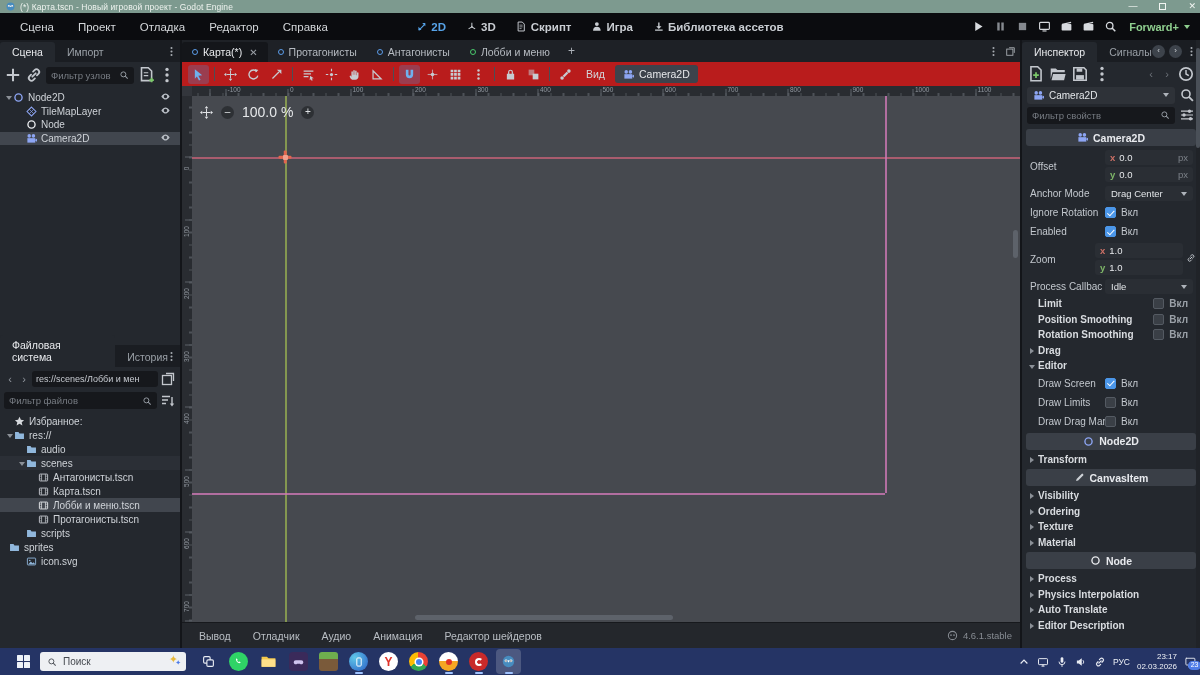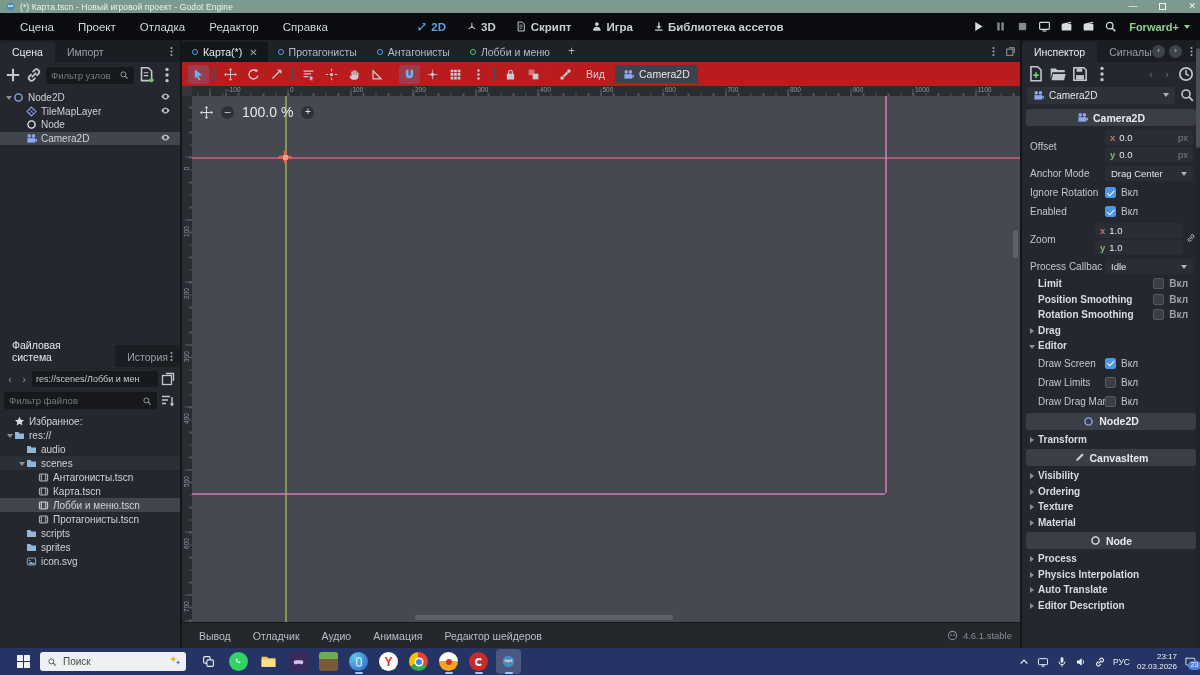--- a/index.html
+++ b/index.html
@@ -569,21 +569,21 @@
             </div>
             <div class="trow" style="padding-left:17px">
               <span class="exp"></span>
               <span class="ic sm" style="color:#90b7dc">
                 <svg viewBox="0 0 16 16" fill="currentColor">
                   <path d="M1.5 3h5L8 5h6.5v8h-13z"></path>
                 </svg>
               </span>
               <span>scripts</span>
             </div>
-            <div class="trow" style="padding-left:17px">
+            <div class="trow" style="">
               <span class="exp"></span>
               <span class="ic sm" style="color:#90b7dc">
                 <svg viewBox="0 0 16 16" fill="currentColor">
                   <path d="M1.5 3h5L8 5h6.5v8h-13z"></path>
                 </svg>
               </span>
               <span>sprites</span>
             </div>
             <div class="trow" style="padding-left:17px">
               <span class="exp"></span>
@@ -923,20 +923,39 @@
           <span>Camera2D</span>
           <span class="tri"></span>
         </div>
         <span class="tbtn" style="width:16px" id="ic-docsearch">
             <svg viewBox="0 0 16 16" fill="currentColor">
               <circle cx="7" cy="7" r="4" fill="none" stroke="currentColor" stroke-width="1.6"></circle>
               <path d="M9.9 9.9l4 4" stroke="currentColor" stroke-width="1.8"></path>
             </svg>
           </span>
       </div>
+      <div class="insp-filter">
+        <div class="filter-box">
+          <span class="ph">Фильтр свойств</span>
+          <span class="ic xs" id="ic-search3">
+              <svg viewBox="0 0 16 16" fill="currentColor">
+                <circle cx="7" cy="7" r="4" fill="none" stroke="currentColor" stroke-width="1.6"></circle>
+                <path d="M9.9 9.9l4 4" stroke="currentColor" stroke-width="1.8"></path>
+              </svg>
+            </span>
+        </div>
+        <span class="tbtn" style="width:16px" id="ic-sliders">
+            <svg viewBox="0 0 16 16" fill="currentColor">
+              <path d="M2 4.2h12M2 8h12M2 11.8h12" stroke="currentColor" stroke-width="1.2"></path>
+              <circle cx="10.5" cy="4.2" r="1.7"></circle>
+              <circle cx="5" cy="8" r="1.7"></circle>
+              <circle cx="11.5" cy="11.8" r="1.7"></circle>
+            </svg>
+          </span>
+      </div>
       <div class="props" id="props">
           <div class="psection">
             <span class="ic sm" style="color:#8da5f3">
               <svg viewBox="0 0 16 16" fill="currentColor">
                 <circle cx="4.7" cy="4.2" r="2.6"></circle>
                 <circle cx="10.8" cy="4.2" r="2.6"></circle>
                 <path d="M2 7.5h11.5V14H2z"></path>
                 <path d="M13.5 9.6l2.5-1.4v4.6l-2.5-1.4z"></path>
               </svg>
             </span>

